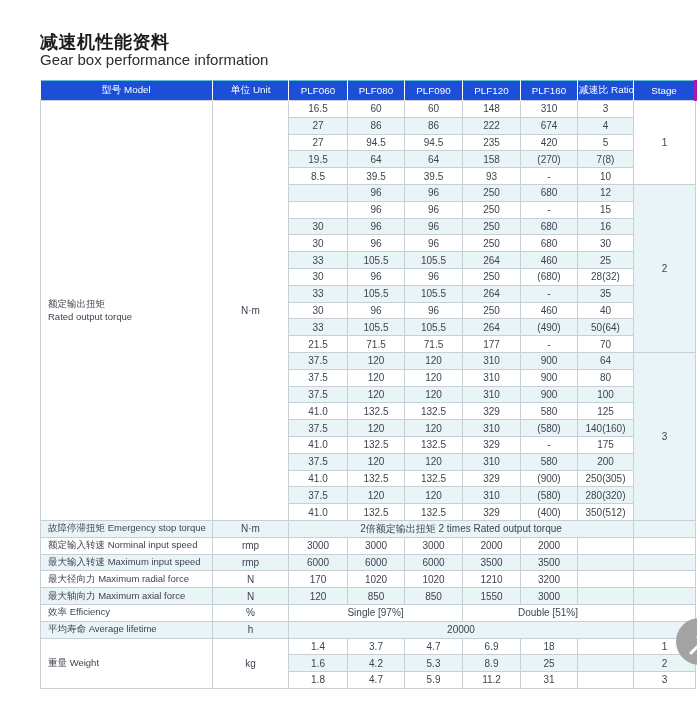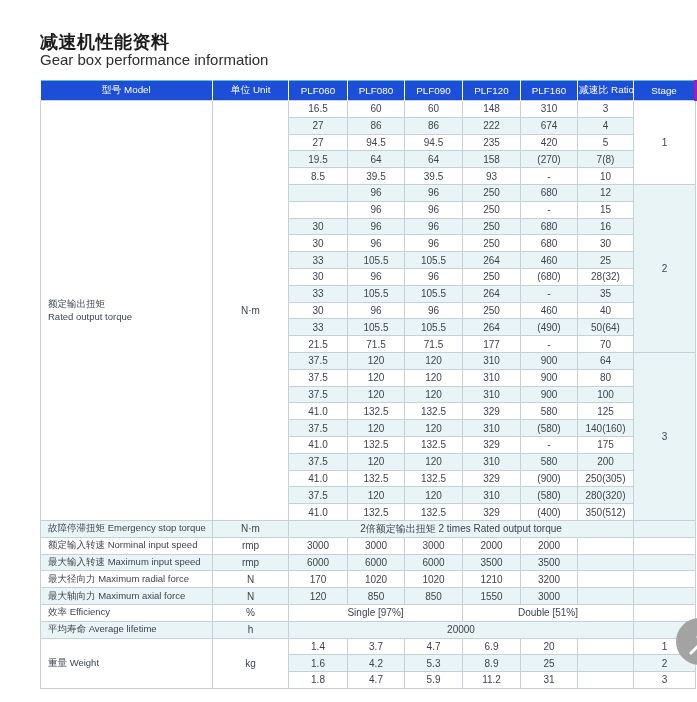--- a/index.html
+++ b/index.html
@@ -344,21 +344,21 @@
           <td colspan="6">20000</td>
           <td></td>
         </tr>
         <tr>
           <td rowspan="3" class="label-cell span-cell">重量 Weight</td>
           <td rowspan="3" class="span-cell">kg</td>
           <td>1.4</td>
           <td>3.7</td>
           <td>4.7</td>
           <td>6.9</td>
-          <td>20</td>
+          <td>18</td>
           <td></td>
           <td>1</td>
         </tr>
         <tr class="stripe">
           <td>1.6</td>
           <td>4.2</td>
           <td>5.3</td>
           <td>8.9</td>
           <td>25</td>
           <td></td>

